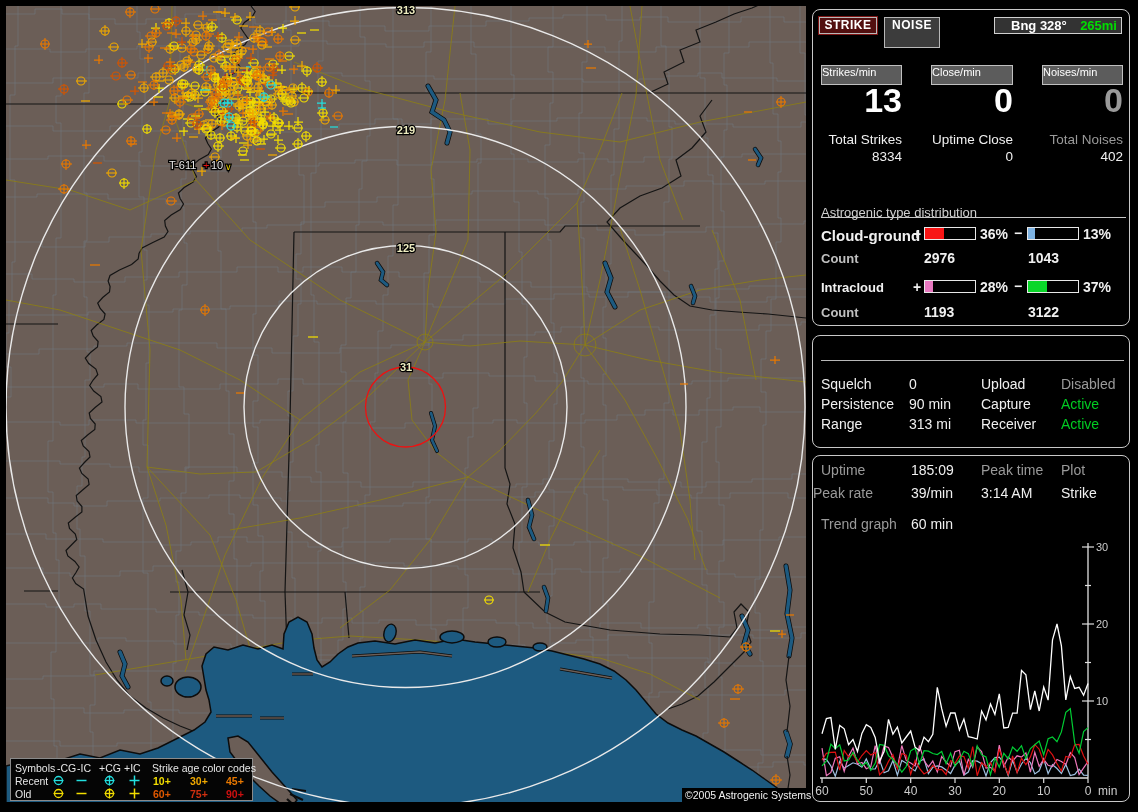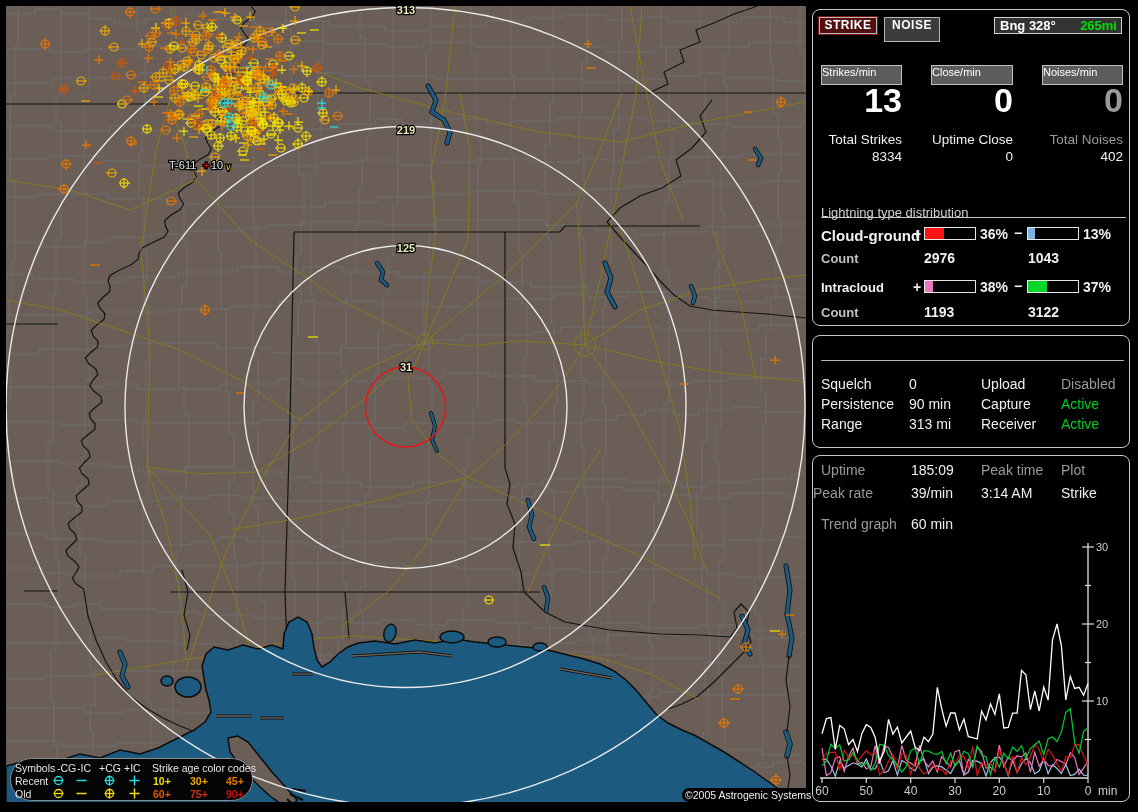--- a/index.html
+++ b/index.html
@@ -1,16 +1,16 @@
 <!DOCTYPE html>
 <html><head><meta charset="utf-8"><style>
 * { margin:0; padding:0; box-sizing:border-box; }
 html,body { width:1138px; height:812px; background:#000; overflow:hidden;
   font-family:"Liberation Sans", sans-serif; }
-.abs { position:absolute;border-radius:32px; }
+.abs { position:absolute; }
 .panel { position:absolute; left:812px; width:318px; background:#000;
   border:1px solid #c8c8c8; border-radius:8px; }
 .btn { position:absolute; color:#fff; font-weight:bold; text-align:center; }
 .colbtn { position:absolute; background:#5c5c5c; border:1px solid #c0c0c0;
   color:#fff; font-size:11px; text-align:left; line-height:12px; height:20px; }
 .bignum { position:absolute; font-weight:bold; font-size:34px; color:#fff; text-align:right; }
 .tot { position:absolute; font-size:13.5px; color:#f0f0f0; text-align:right; }
 .bar { position:absolute; width:52px; height:13px; border:1px solid #e8e8e8; background:#000; }
 .bar > div { height:11px; }
 .row14 { position:absolute; font-size:14px; color:#f0f0f0; }
@@ -952,39 +952,39 @@
     </div>
   <div class="lg b" style="left:142px;top:29px;color:#e05800">60+</div>
   <div class="lg b" style="left:179px;top:29px;color:#d03010">75+</div>
   <div class="lg b" style="left:215px;top:29px;color:#cc1010">90+</div>
 </div>
 
 <div class="abs" style="left:682px;top:788px;background:#000;color:#f0f0f0;font-size:10.5px;padding:1px 3px;white-space:nowrap">©2005 Astrogenic Systems</div>
 
 <div class="panel" style="top:9px;height:317px">
   <div class="btn" style="left:6px;top:7px;width:58px;height:17px;background:#521010;border:1px solid #b8b8b8;outline:1px solid #801414;font-size:12px;line-height:15px;letter-spacing:0.5px">STRIKE</div>
-  <div class="btn" style="left:71px;top:7px;width:56px;height:25px;background:#3c3c3c;border:1px solid #b8b8b8;font-size:12px;line-height:15px;letter-spacing:0.5px">NOISE</div>
-  <div class="btn" style="left:181px;top:7px;width:128px;height:17px;background:#333;border:1px solid #d0d0d0;font-size:13px;line-height:15px;text-align:left;padding-left:5px">Bng 328°<span style="float:right;padding-right:4px;color:#00dd00">265mi</span></div>
+  <div class="btn" style="left:71px;top:7px;width:56px;height:31px;background:#3c3c3c;border:1px solid #b8b8b8;font-size:12px;line-height:15px;letter-spacing:0.5px">NOISE</div>
+  <div class="btn" style="left:181px;top:7px;width:128px;height:17px;background:#333;border:1px solid #d0d0d0;font-size:13px;line-height:15px;text-align:left;padding-left:16px">Bng 328°<span style="float:right;padding-right:4px;color:#00dd00">265mi</span></div>
 
   <div class="colbtn" style="left:8px;top:55px;width:81px">Strikes/min</div>
   <div class="colbtn" style="left:118px;top:55px;width:82px">Close/min</div>
   <div class="colbtn" style="left:229px;top:55px;width:81px">Noises/min</div>
 
   <div class="bignum" style="left:8px;top:71px;width:81px">13</div>
   <div class="bignum" style="left:118px;top:71px;width:82px">0</div>
   <div class="bignum" style="left:229px;top:71px;width:81px;color:#9a9a9a">0</div>
 
   <div class="tot" style="left:8px;top:122px;width:81px">Total Strikes</div>
   <div class="tot" style="left:118px;top:122px;width:82px">Uptime Close</div>
   <div class="tot" style="left:229px;top:122px;width:81px;color:#9a9a9a">Total Noises</div>
   <div class="tot" style="left:8px;top:139px;width:81px">8334</div>
   <div class="tot" style="left:118px;top:139px;width:82px">0</div>
   <div class="tot" style="left:229px;top:139px;width:81px">402</div>
 
-  <div class="abs" style="left:8px;top:195px;font-size:13px;color:#d0d0d0">Lightning type distribution</div>
+  <div class="abs" style="left:8px;top:195px;font-size:13px;color:#d0d0d0">Astrogenic type distribution</div>
   <div class="abs" style="left:8px;top:207px;width:305px;border-top:1px solid #c8c8c8"></div>
 
   <div class="abs b" style="left:8px;top:217px;font-size:15px;color:#f0f0f0">Cloud-ground</div>
   <div class="row14 b" style="left:100px;top:216px">+</div>
   <div class="bar" style="left:111px;top:217px">
       <div style="width:19px;background:#f81515"></div>
     </div>
   <div class="row14 b" style="left:167px;top:216px">36%</div>
   <div class="row14 b" style="left:201px;top:215px">−</div>
   <div class="bar" style="left:214px;top:217px">
@@ -994,21 +994,21 @@
 
   <div class="abs b" style="left:8px;top:241px;font-size:13px;color:#c0c0c0">Count</div>
   <div class="row14 b" style="left:111px;top:240px">2976</div>
   <div class="row14 b" style="left:215px;top:240px">1043</div>
 
   <div class="abs b" style="left:8px;top:270px;font-size:13px;color:#f0f0f0">Intracloud</div>
   <div class="row14 b" style="left:100px;top:269px">+</div>
   <div class="bar" style="left:111px;top:270px">
       <div style="width:8px;background:#e778c0"></div>
     </div>
-  <div class="row14 b" style="left:167px;top:269px">38%</div>
+  <div class="row14 b" style="left:167px;top:269px">28%</div>
   <div class="row14 b" style="left:201px;top:268px">−</div>
   <div class="bar" style="left:214px;top:270px">
       <div style="width:19px;background:#0ad629"></div>
     </div>
   <div class="row14 b" style="left:270px;top:269px">37%</div>
 
   <div class="abs b" style="left:8px;top:295px;font-size:13px;color:#c0c0c0">Count</div>
   <div class="row14 b" style="left:111px;top:294px">1193</div>
   <div class="row14 b" style="left:215px;top:294px">3122</div>
 </div>

